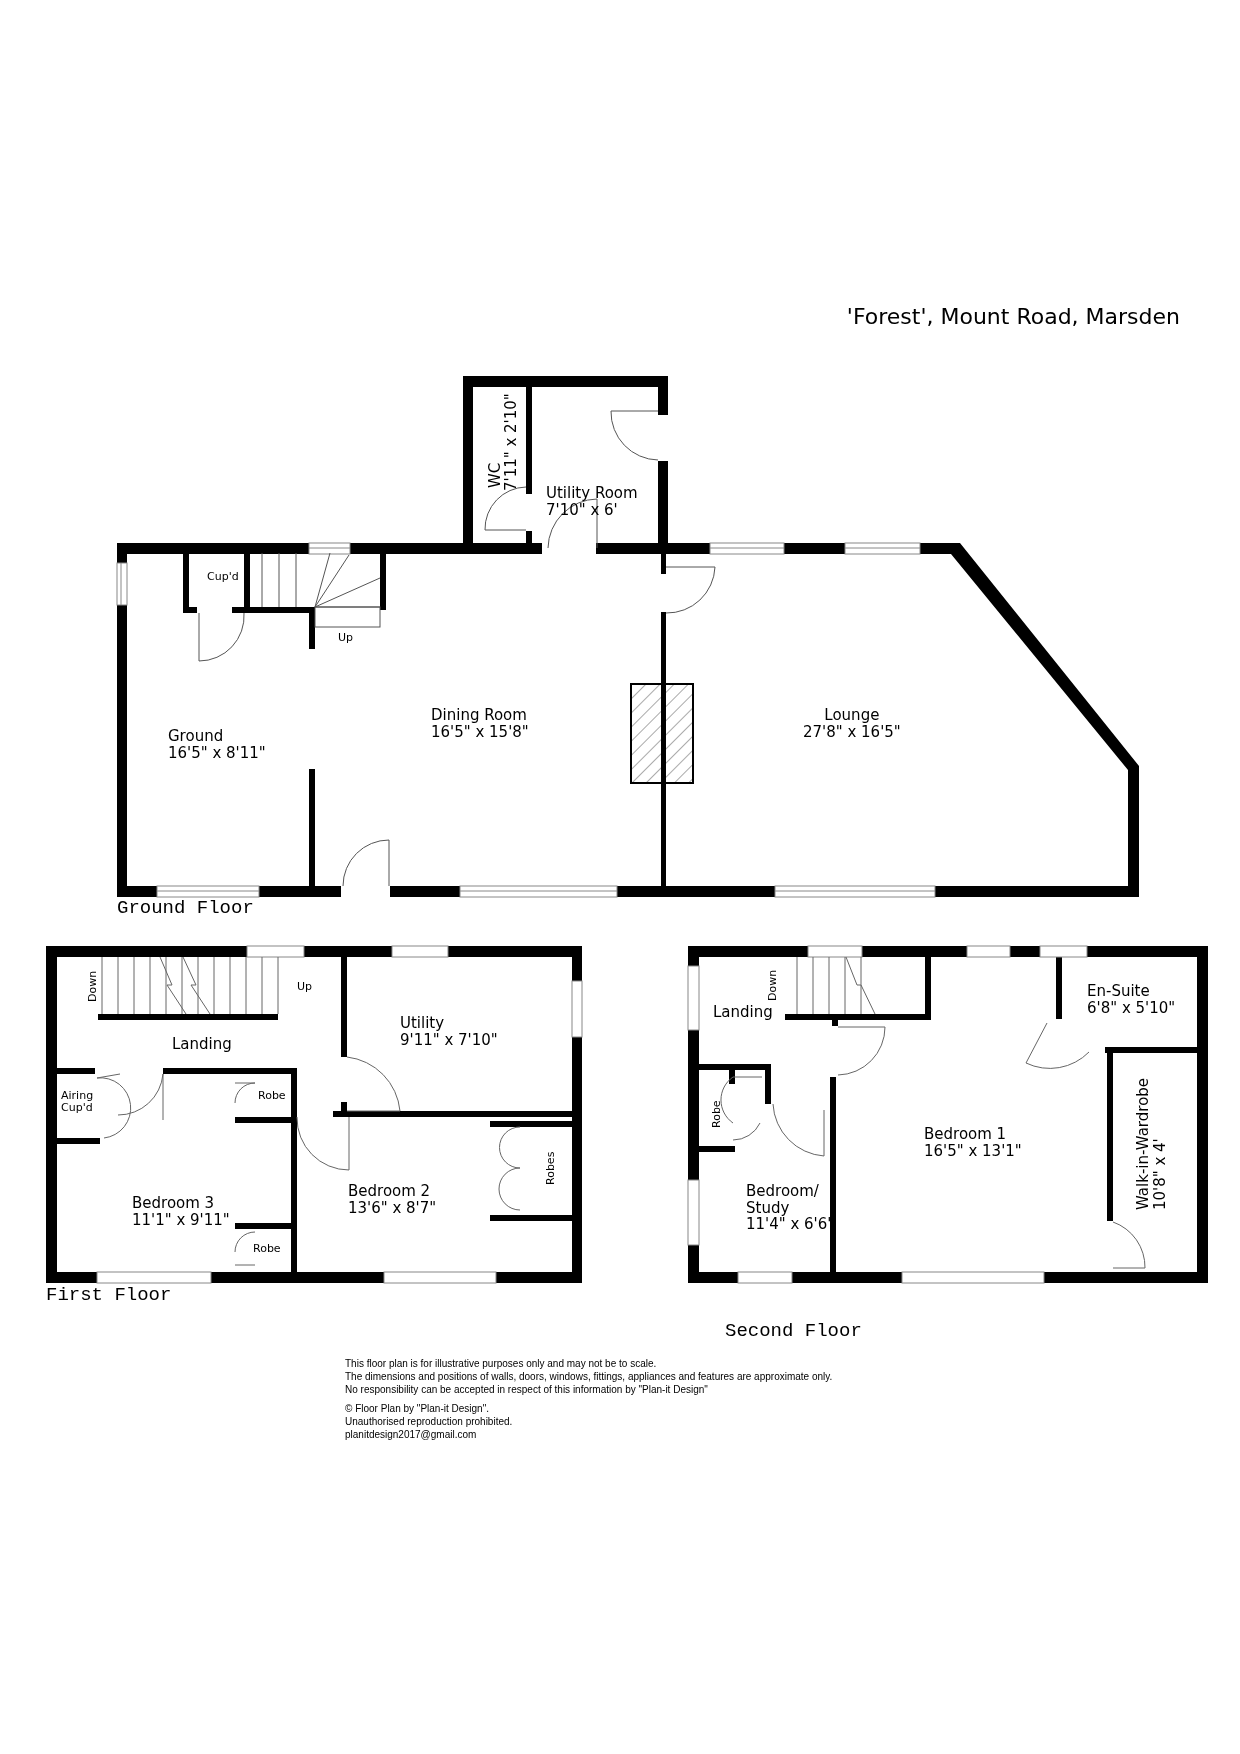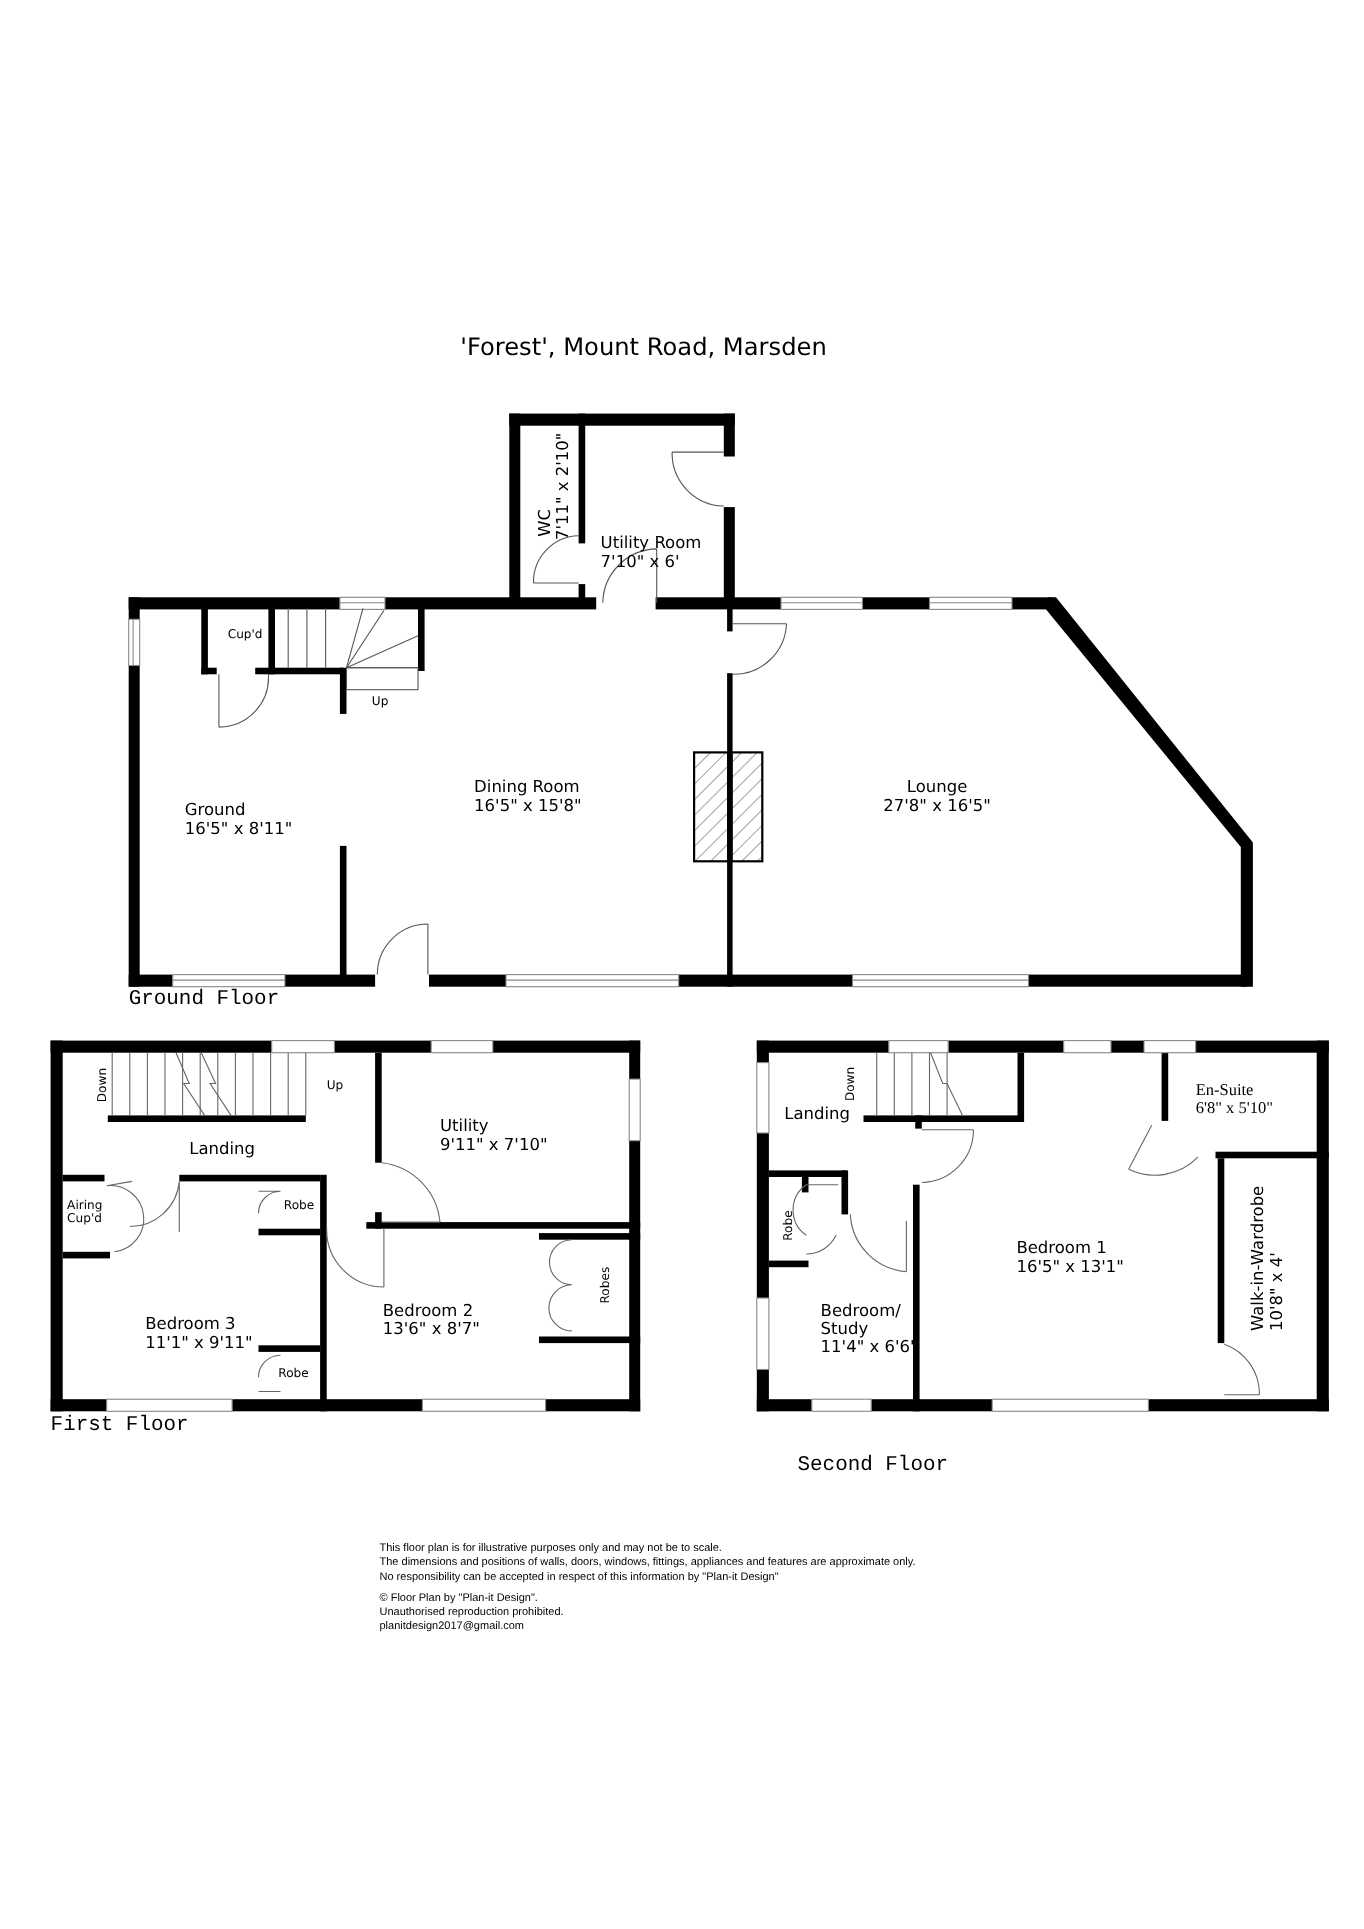--- a/index.html
+++ b/index.html
@@ -1,20 +1,20 @@
 <!DOCTYPE html>
 <html><head>
 <meta charset="utf-8">
 <style>
   html, body { margin: 0; padding: 0; background: #ffffff; }
   body { width: 1240px; height: 1754px; position: relative; overflow: hidden;
          font-family: "DejaVu Sans", sans-serif; color: #000; }
   svg { position: absolute; left: 0; top: 0; }
   .txt { position: absolute; white-space: nowrap; line-height: 1.1; }
-  .title { font-size: 22px; left: 0; width: 1170px; text-align: center; top: 305px; }
+  .title { font-size: 22px; left: 0; width: 1170px; text-align: right; top: 305px; padding-left: 10px; }
   .room { font-size: 15px; }
   .small { font-size: 11px; }
   .floor-label { font-size: 19px; font-family: Liberation Mono, monospace; }
   .vert { transform-origin: left top; transform: rotate(-90deg); }
   .disclaimer { font-family: "Liberation Sans", sans-serif; font-size: 10px; line-height: 13px; left: 345px; }
 </style>
 </head>
 <body>
 
 <svg width="1240" height="1754" viewBox="0 0 1240 1754">
@@ -266,39 +266,39 @@
 <div class="txt small" style="left:253px; top:1243px;">Robe</div>
 <div class="txt room" style="left:348px; top:1183px;">
   <div>Bedroom 2</div>
   <div>13'6" x 8'7"</div>
 </div>
 <div class="txt small vert" style="left:545px; top:1185px;">Robes</div>
 <div class="txt floor-label" style="left:46px; top:1285px;">First Floor</div>
 
 <div class="txt small vert" style="left:767px; top:1001px;">Down</div>
 <div class="txt room" style="left:713px; top:1004px;">Landing</div>
-<div class="txt room" style="left:1087px; top:983px;font-family:Liberation Serif, serif;">
+<div class="txt room" style="left:1087px; top:983px;">
   <div>En-Suite</div>
   <div>6'8" x 5'10"</div>
 </div>
 <div class="txt small vert" style="left:711px; top:1128px;">Robe</div>
 <div class="txt room" style="left:924px; top:1126px;">
   <div>Bedroom 1</div>
   <div>16'5" x 13'1"</div>
 </div>
 <div class="txt room vert" style="left:1135px; top:1210px;">Walk-in-Wardrobe</div>
 <div class="txt room vert" style="left:1152px; top:1210px;">10'8" x 4'</div>
 <div class="txt room" style="left:746px; top:1183px;">
   <div>Bedroom/</div>
   <div>Study</div>
   <div>11'4" x 6'6"</div>
 </div>
 <div class="txt floor-label" style="left:687px; top:1321px;margin-left:38px;">Second Floor</div>
 
-<div class="txt disclaimer" style="top:1357px;margin-top:44px;">
+<div class="txt disclaimer" style="top:1357px;">
   <div>This floor plan is for illustrative purposes only and may not be to scale.</div>
   <div>The dimensions and positions of walls, doors, windows, fittings, appliances and features are approximate only.</div>
   <div>No responsibility can be accepted in respect of this information by "Plan-it Design"</div>
   <div style="height:6px;"></div>
   <div>© Floor Plan by "Plan-it Design".</div>
   <div>Unauthorised reproduction prohibited.</div>
   <div>planitdesign2017@gmail.com</div>
 </div>
 
 </body></html>

